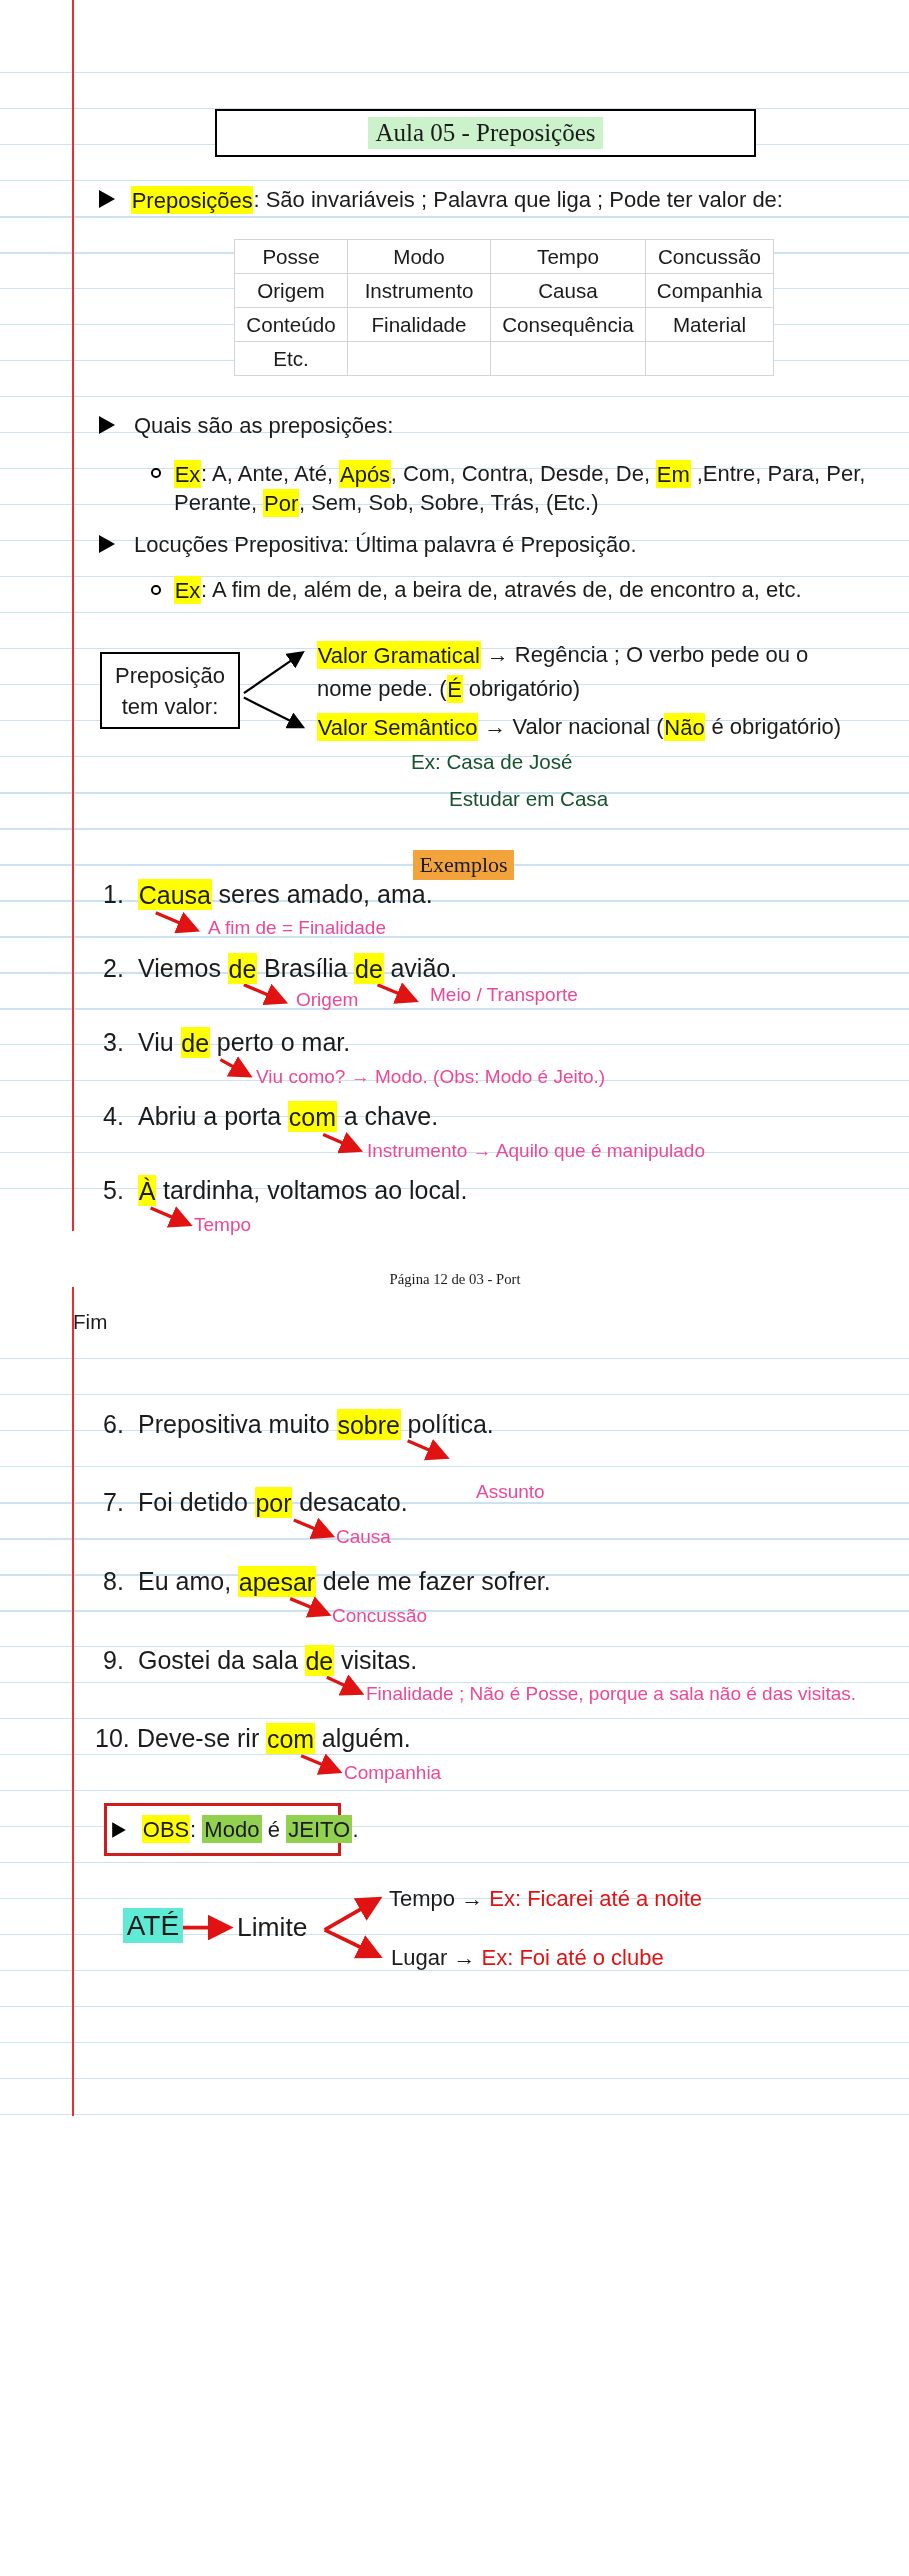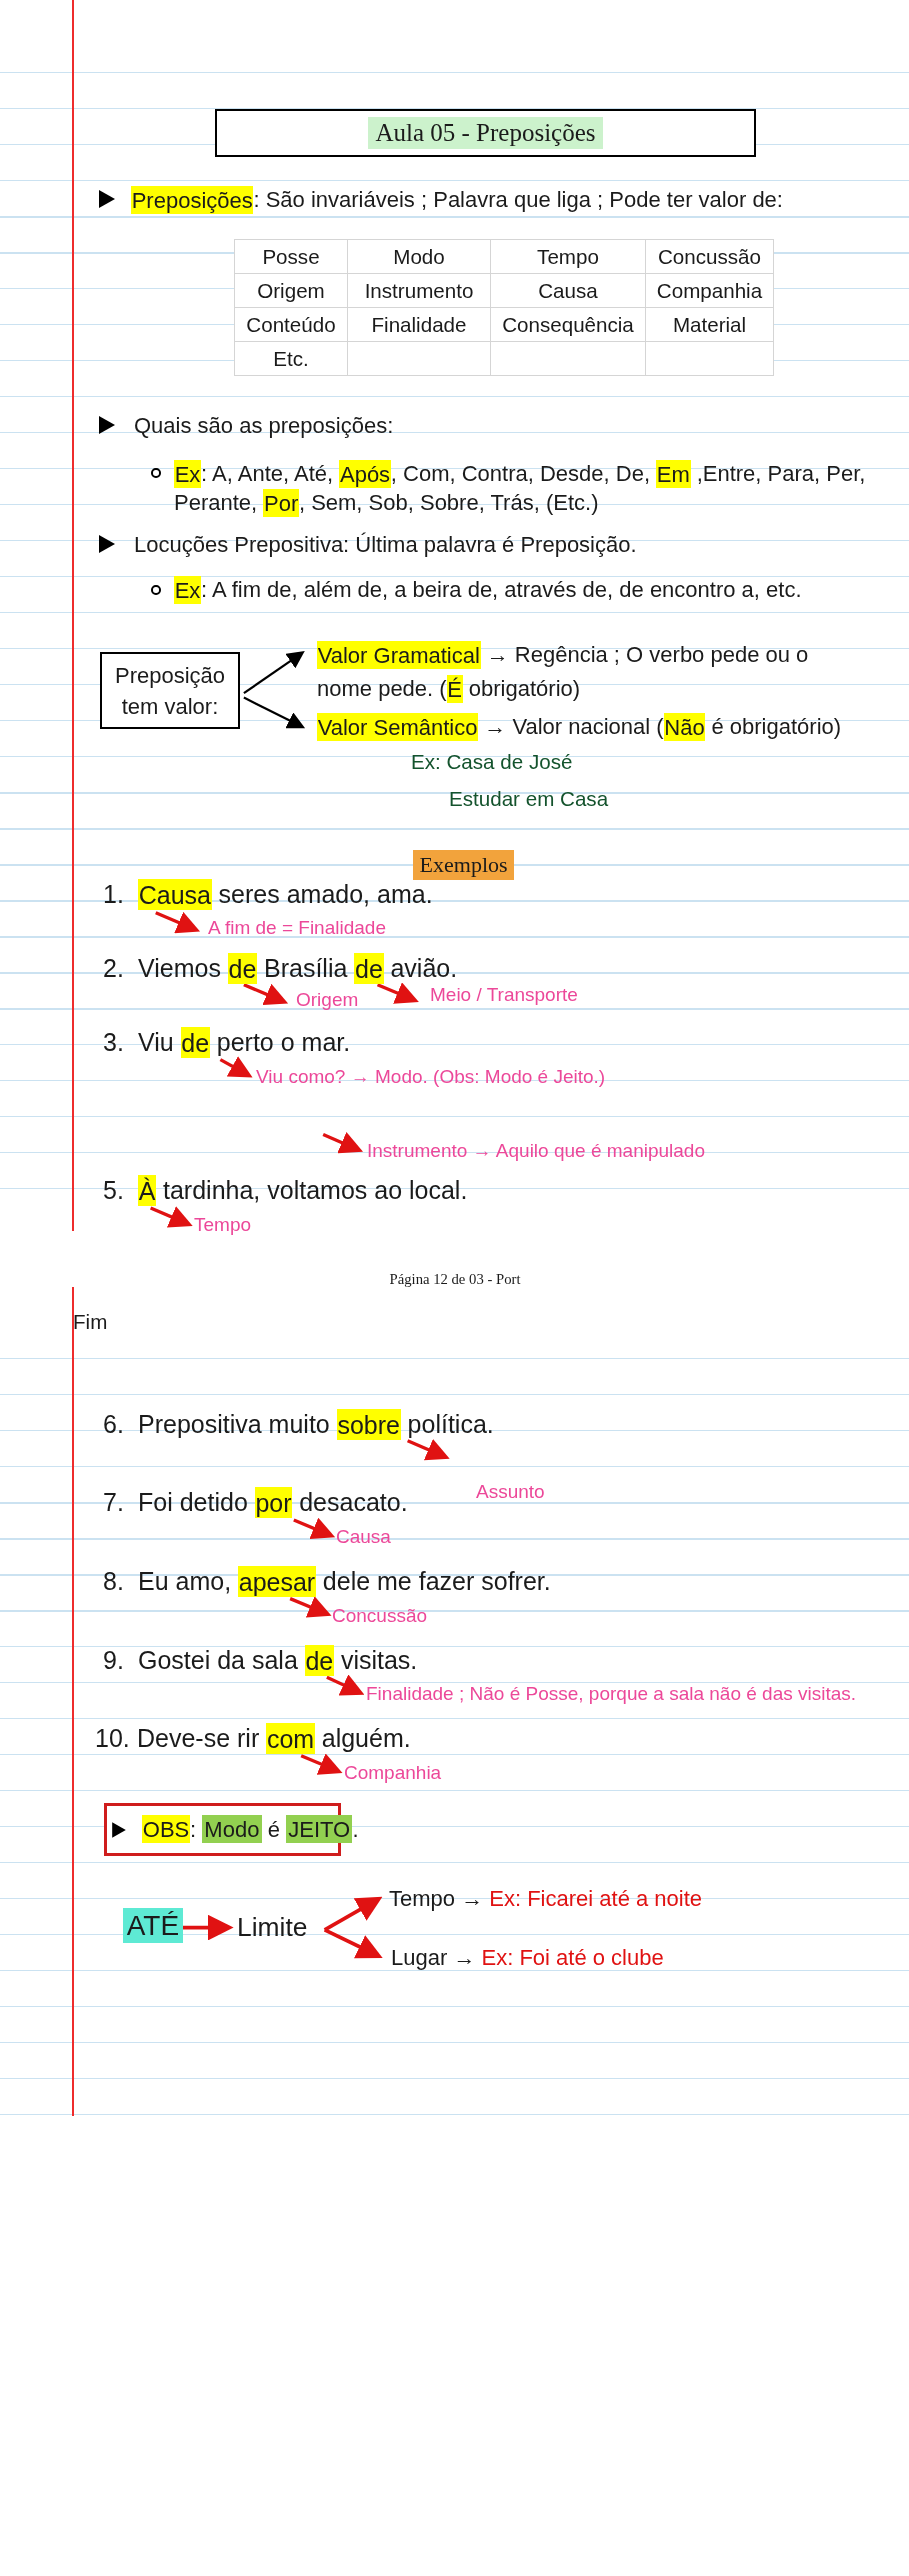--- a/index.html
+++ b/index.html
@@ -159,20 +159,23 @@
     <span class="inum">2.</span><span><span>Viemos </span><span class="c-y">de</span><span> Brasília </span><span class="c-y">de</span><span> avião.</span></span>
   </div>
   <div class="abs ann" style="left:296px;top:988px;">Origem</div>
   <div class="abs ann" style="left:430px;top:983px;">Meio / Transporte</div>
 
   <div class="abs item" style="left:103px;top:1028px;">
     <span class="inum">3.</span><span><span>Viu </span><span class="c-y">de</span><span> perto o mar.</span></span>
   </div>
   <div class="abs ann" style="left:256px;top:1065px;">Viu como? → Modo. (Obs: Modo é Jeito.)</div>
 
+  <div class="abs item" style="left:103px;top:1102px;">
+    <span class="inum">4.</span><span><span>Abriu a porta </span><span class="c-y">com</span><span> a chave.</span></span>
+  </div>
   <div class="abs ann" style="left:367px;top:1139px;">Instrumento → Aquilo que é manipulado</div>
 
   <div class="abs item" style="left:103px;top:1176px;">
     <span class="inum">5.</span><span><span class="c-y">À</span><span> tardinha, voltamos ao local.</span></span>
   </div>
   <div class="abs ann" style="left:194px;top:1213px;">Tempo</div>
 
   <div class="abs footer" style="top:1271px;">Página 12 de 03 - Port</div>
   <div class="abs fim" style="left:73px;top:1309px;">Fim</div>
 

